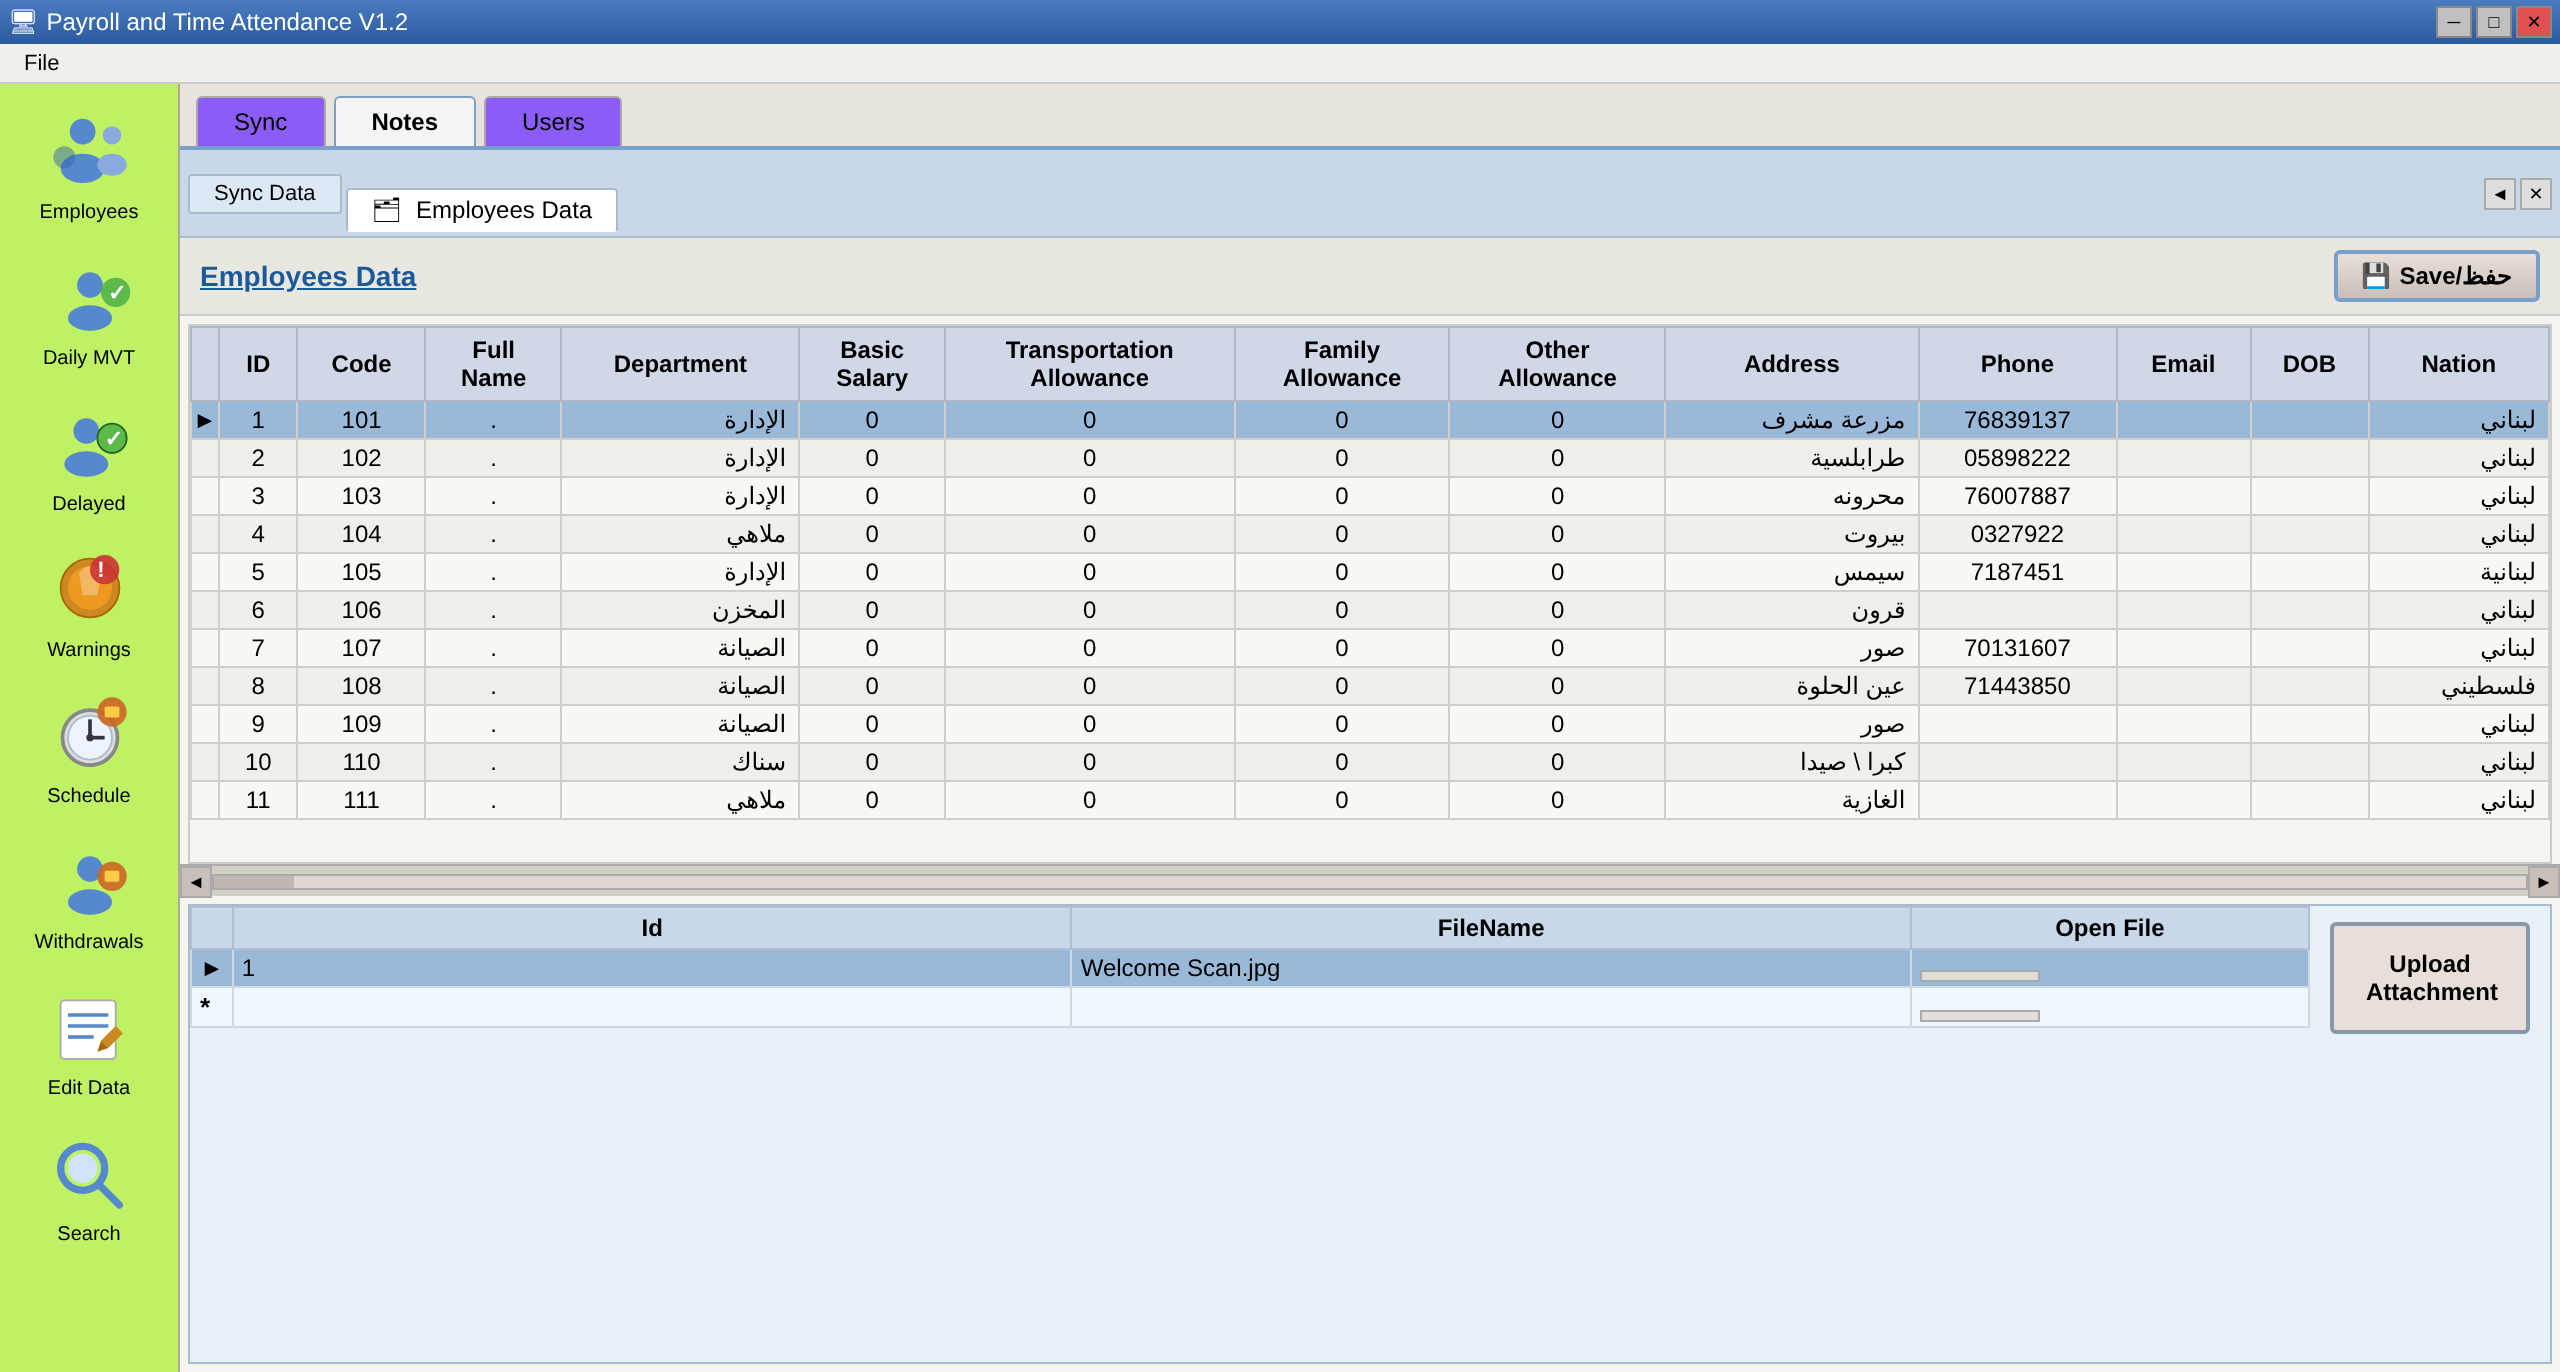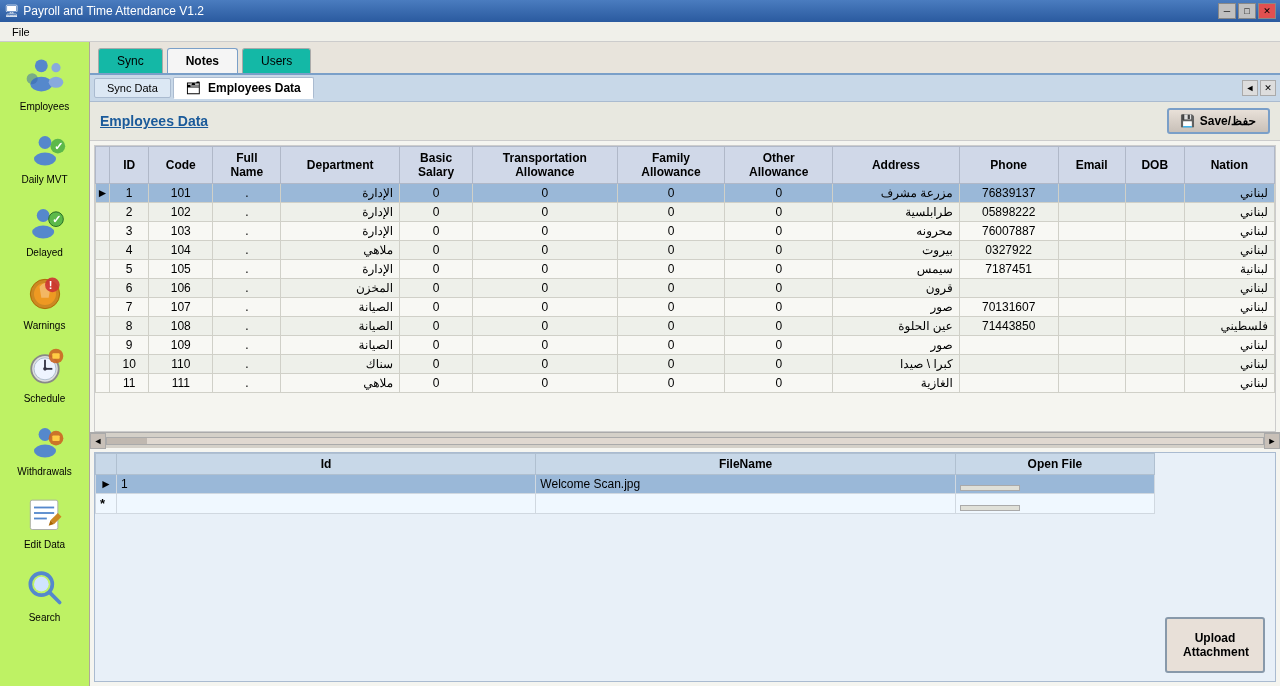--- a/index.html
+++ b/index.html
@@ -81,21 +81,21 @@
     .top-tabs {
       background: #e8e4dc;
       display: flex;
       align-items: flex-end;
       padding: 6px 8px 0;
       border-bottom: 2px solid #7a9fc8;
       gap: 4px;
     }
     .top-tab {
       padding: 5px 18px;
-      background: #14b8a6;
+      background: #8b5cf6;
       border: 1px solid #aaa;
       border-bottom: none;
       cursor: pointer;
       font-size: 12px;
       border-radius: 3px 3px 0 0;
     }
     .top-tab.active {
       background: #f5f5f5;
       border-color: #7a9fc8;
       font-weight: bold;
@@ -111,21 +111,21 @@
       gap: 2px;
     }
     .sub-tab {
       padding: 3px 12px;
       background: #dce8f4;
       border: 1px solid #aabbd0;
       cursor: pointer;
       font-size: 11px;
       border-radius: 2px;
     }
-    .sub-tab.active { background: #fff; border-bottom: 1px solid #fff; font-weight: bold; }
+    .sub-tab.active { background: #fff; border-bottom: 1px solid #fff; font-weight: normal; margin-top: 17px; }
     .sub-tab-nav { display: flex; gap: 2px; margin-left: auto; }
     .sub-tab-nav-btn {
       width: 16px; height: 16px; background: #ddd; border: 1px solid #aaa;
       display: flex; align-items: center; justify-content: center; font-size: 9px; cursor: pointer;
     }
 
     
     .employees-section {
       flex: 1;
       display: flex;
@@ -232,21 +232,21 @@
       background: #e0e0d8;
       border: 1px solid #aaa;
       padding: 2px 8px;
       width: 60px;
       cursor: pointer;
       font-size: 10px;
     }
     .upload-area {
       width: 120px;
       display: flex;
-      align-items: flex-end;
+      align-items: flex-start;
       justify-content: center;
       padding: 8px;
     }
     .upload-btn {
       background: #e8e0d8;
       border: 2px solid #8899aa;
       padding: 12px 16px;
       cursor: pointer;
       font-size: 12px;
       font-weight: bold;

